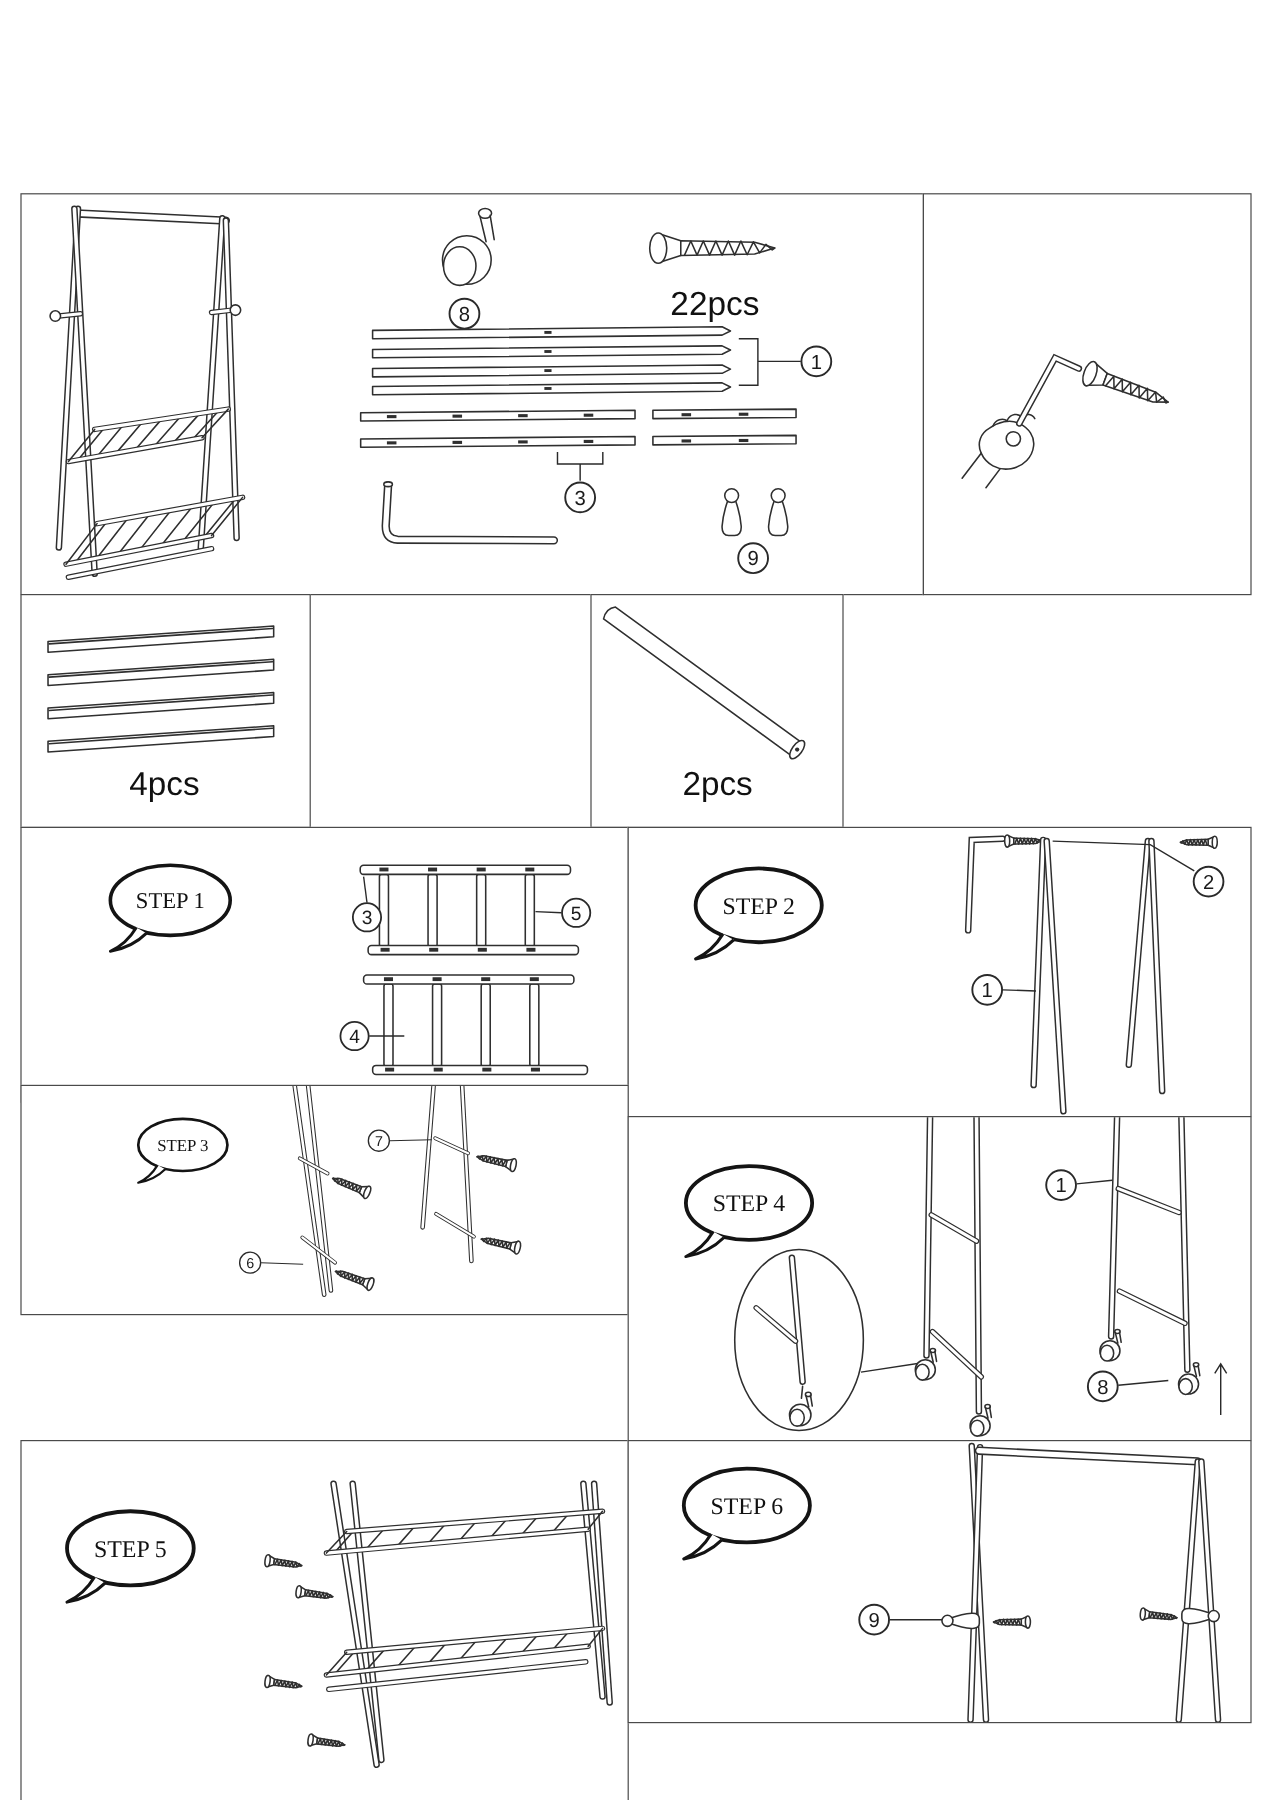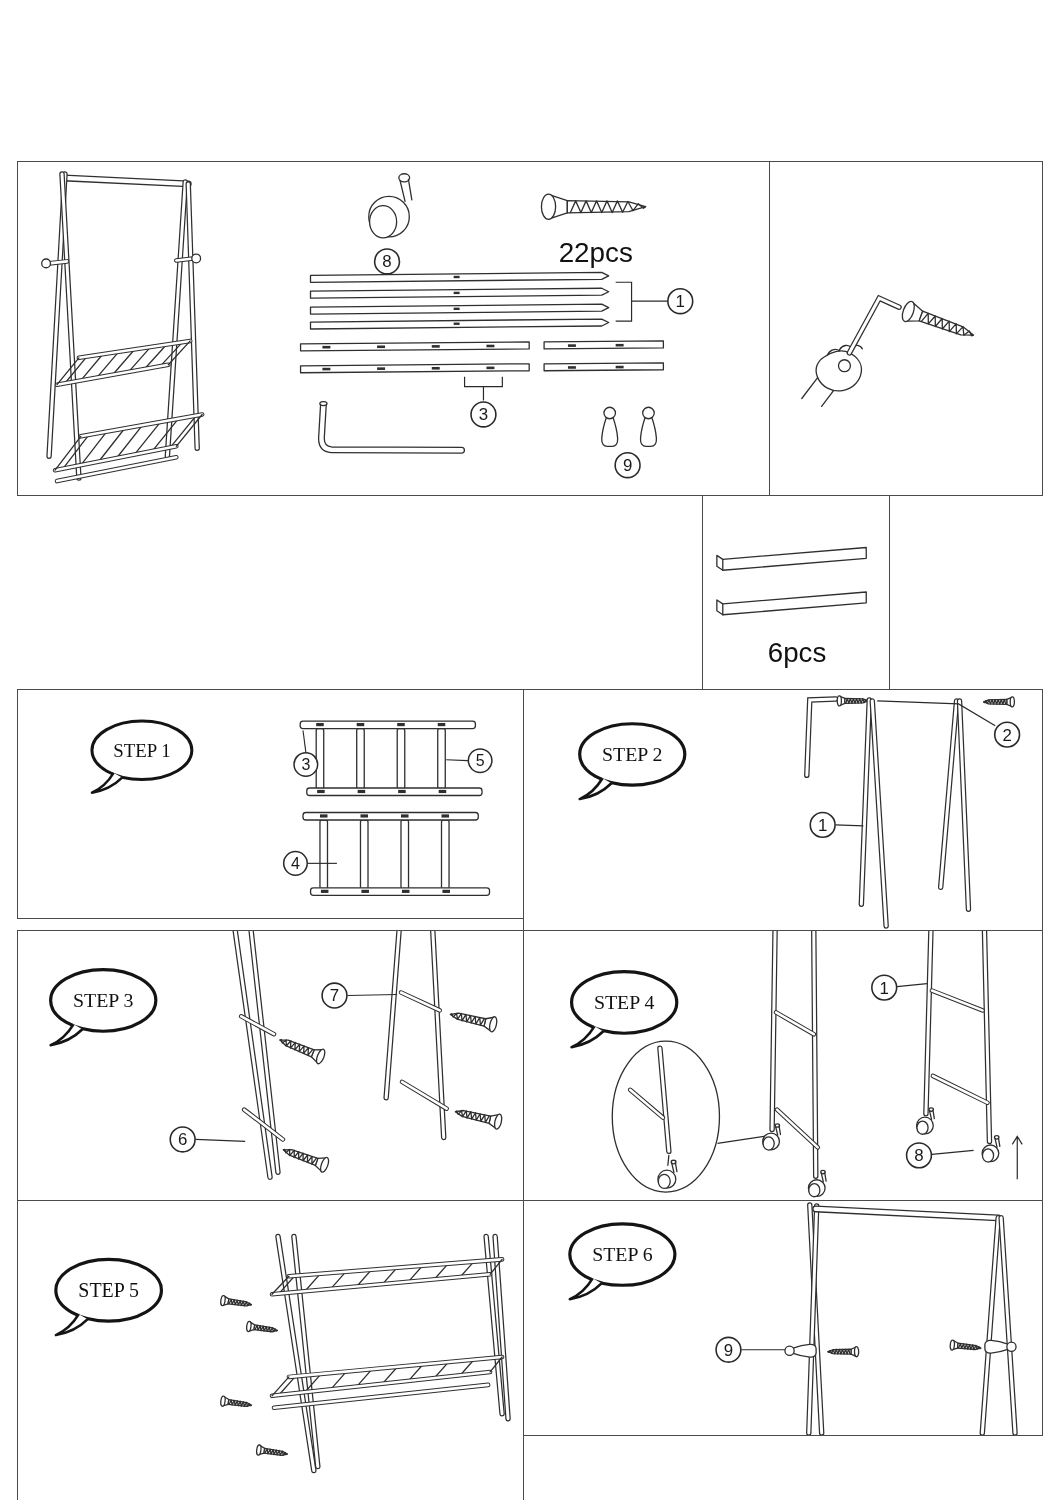--- a/index.html
+++ b/index.html
@@ -179,34 +179,48 @@
         <path class="ln" d="M48,217 L32,238 M64,230 L52,246"></path>
       </g>
       <g>
         <path class="tubeA-o" d="M80,192 L110,137 L130,146"></path>
         <path class="tubeA-i" d="M80,192 L110,137 L130,146"></path>
       </g>
       <use href="#screw" transform="translate(133,148) rotate(20) scale(1.5,1.3)"></use>
     </svg>
   </div>
 
-
-
-
-  <div class="panel" style="left:702px;top:495px;width:188px;height:195px">
-    <svg viewBox="0 0 188 195">
-      <g>
-        <path class="lnf" d="M20,64 L165,52 L165,63 L20,75 L14,71 L14,60 Z"></path>
-          <path class="ln" d="M20,64 L20,75"></path>
-        <path class="lnf" d="M20,109 L165,97 L165,108 L20,120 L14,116 L14,105 Z"></path>
-          <path class="ln" d="M20,109 L20,120"></path>
-      </g>
-      <text class="pcs-label" x="95" y="168">6pcs</text>
-    </svg>
-  </div>
+  <div class="panel" style="left:17px;top:495px;width:242px;height:195px">
+    <svg viewBox="0 0 242 195">
+      <g>
+        <path class="lnf" d="M22,39 L212,26 L212,35 L22,48 Z"></path>
+          <path class="ln" d="M23,41 L211,28"></path>
+        <path class="lnf" d="M22,67 L212,54 L212,63 L22,76 Z"></path>
+          <path class="ln" d="M23,69 L211,56"></path>
+        <path class="lnf" d="M22,95 L212,82 L212,91 L22,104 Z"></path>
+          <path class="ln" d="M23,97 L211,84"></path>
+        <path class="lnf" d="M22,123 L212,110 L212,119 L22,132 Z"></path>
+          <path class="ln" d="M23,125 L211,112"></path>
+      </g>
+      <text class="pcs-label" x="120" y="168">4pcs</text>
+    </svg>
+  </div>
+
+
+  <div class="panel" style="left:492px;top:495px;width:211px;height:195px">
+    <svg viewBox="0 0 211 195">
+      <g>
+        <path class="ln" d="M10,20 L168,135 M20,10 L178,125 M10,20 Q12,11 20,10"></path>
+        <ellipse class="lnf" cx="173" cy="130" rx="4.2" ry="9" transform="rotate(36 173 130)"></ellipse>
+        <circle class="slot" cx="173" cy="130" r="1.8"></circle>
+      </g>
+      <text class="pcs-label" x="106" y="168">2pcs</text>
+    </svg>
+  </div>
+
 
 
   <div class="panel" style="left:17px;top:689px;width:507px;height:230px">
     <svg viewBox="0 0 507 242">
       <g>
         <use href="#bubble" transform="translate(117,64)"></use>
         <text class="step-label" x="117" y="71">STEP 1</text>
       </g>
       <g>
         <rect class="lnf" x="302" y="41" width="8" height="64" rx="2"></rect>
@@ -288,21 +302,21 @@
         <text class="cnum" y="6">2</text>
       </g>
       <path class="ldr" d="M313,136 L341,137"></path>
       <g transform="translate(300,136)">
         <circle class="co" r="12.5"></circle>
         <text class="cnum" y="6">1</text>
       </g>
     </svg>
   </div>
 
-  <div class="panel" style="left:17px;top:930px;width:507px;height:271px">
+  <div class="panel" style="left:17px;top:904px;width:507px;height:192px">
     <svg viewBox="0 0 507 271">
       <g>
         <use href="#bubble" transform="translate(85,70)"></use>
         <text class="step-label" x="85" y="77">STEP 3</text>
       </g>
       <g>
         <path class="tubeA-o" d="M218,0 L253,248"></path>
           <path class="tubeA-i" d="M218,0 L253,248"></path>
         <path class="tubeA-o" d="M234,0 L261,243"></path>
           <path class="tubeA-i" d="M234,0 L261,243"></path>

